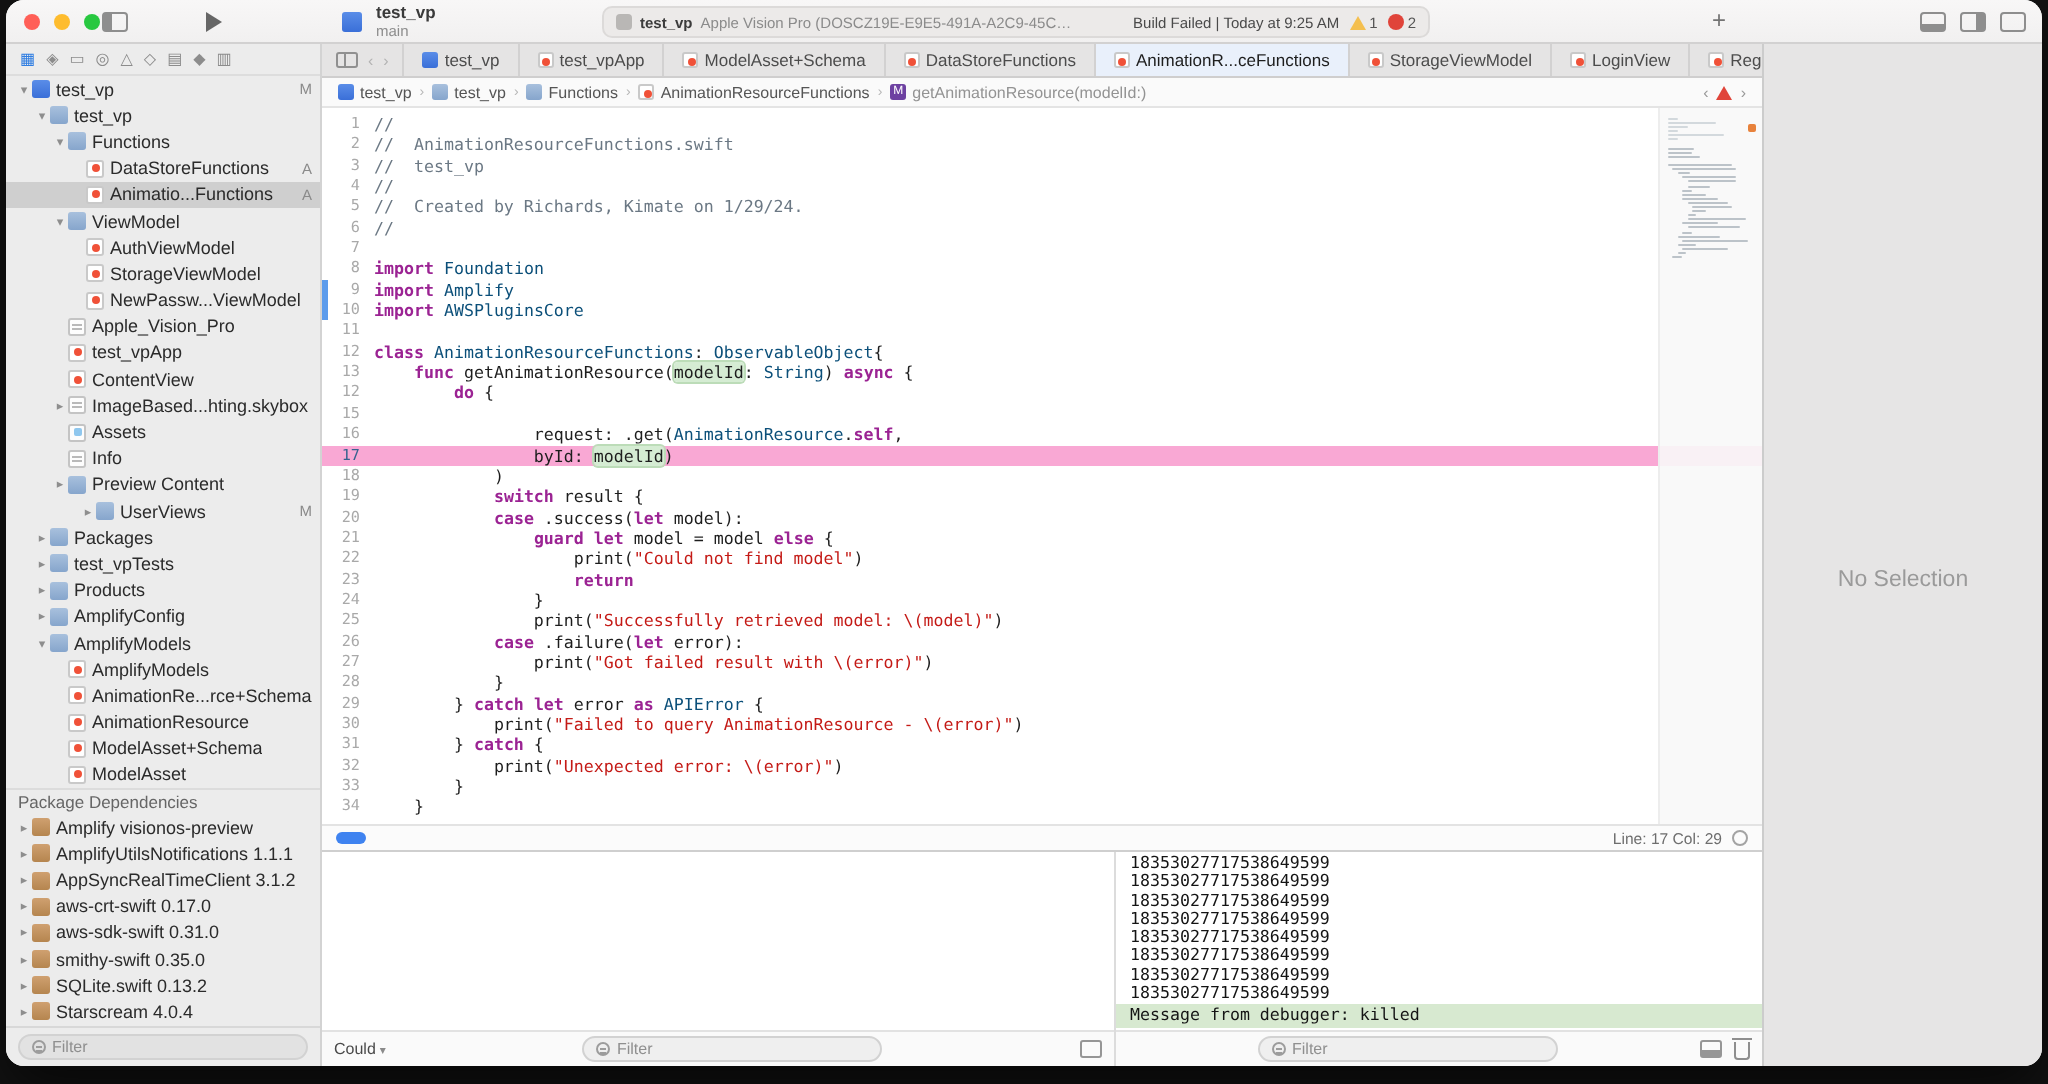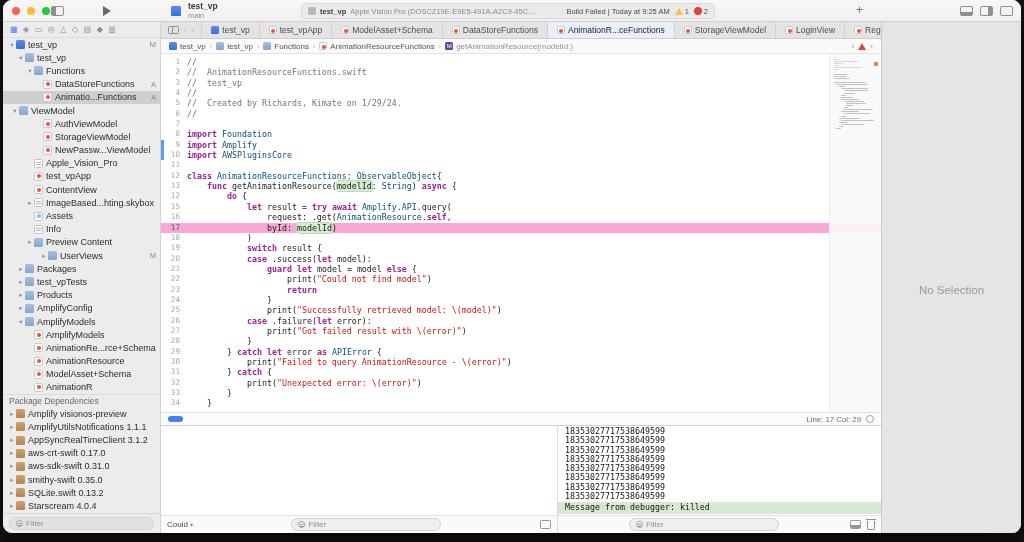--- a/index.html
+++ b/index.html
@@ -223,21 +223,21 @@
             <span class="fic fic-swift"></span>
             <span class="tlabel">DataStoreFunctions</span>
             <span class="badge">A</span>
           </div>
           <div class="trow sel" style="padding-left: 32px;">
             <span class="chev"></span>
             <span class="fic fic-swift"></span>
             <span class="tlabel">Animatio...Functions</span>
             <span class="badge">A</span>
           </div>
-          <div class="trow" style="padding-left: 8px;">
+          <div class="trow" style="padding-left: 23px;">
             <span class="chev">▾</span>
             <span class="fic fic-folder"></span>
             <span class="tlabel">ViewModel</span>
           </div>
           <div class="trow" style="padding-left: 32px;">
             <span class="chev"></span>
             <span class="fic fic-swift"></span>
             <span class="tlabel">AuthViewModel</span>
           </div>
           <div class="trow" style="padding-left: 32px;">
@@ -332,21 +332,21 @@
             <span class="tlabel">AnimationResource</span>
           </div>
           <div class="trow" style="padding-left: 23px;">
             <span class="chev"></span>
             <span class="fic fic-swift"></span>
             <span class="tlabel">ModelAsset+Schema</span>
           </div>
           <div class="trow" style="padding-left: 23px;">
             <span class="chev"></span>
             <span class="fic fic-swift"></span>
-            <span class="tlabel">AnimationR</span>
+            <span class="tlabel">ModelAsset</span>
           </div>
         </div>
       <div class="pkg-header">Package Dependencies</div>
       <div class="tree">
           <div class="trow" style="padding-left: 5px;">
             <span class="chev">▸</span>
             <span class="fic fic-pkg"></span>
             <span class="tlabel">Amplify visionos-preview</span>
           </div>
           <div class="trow" style="padding-left: 5px;">
@@ -480,21 +480,21 @@
             <div class="cl"><span class="gut">5</span><span class="lc"><span class="c">//  Created by Richards, Kimate on 1/29/24.</span></span></div>
             <div class="cl"><span class="gut">6</span><span class="lc"><span class="c">//</span></span></div>
             <div class="cl"><span class="gut">7</span><span class="lc"></span></div>
             <div class="cl"><span class="gut">8</span><span class="lc"><span class="k">import</span> <span class="t">Foundation</span></span></div>
             <div class="cl chg"><span class="gut">9</span><span class="lc"><span class="k">import</span> <span class="t">Amplify</span></span></div>
             <div class="cl chg"><span class="gut">10</span><span class="lc"><span class="k">import</span> <span class="t">AWSPluginsCore</span></span></div>
             <div class="cl"><span class="gut">11</span><span class="lc"></span></div>
             <div class="cl"><span class="gut">12</span><span class="lc"><span class="k">class</span> <span class="t">AnimationResourceFunctions</span>: <span class="t">ObservableObject</span>{</span></div>
             <div class="cl"><span class="gut">13</span><span class="lc">    <span class="k">func</span> getAnimationResource(<span class="tok">modelId</span>: <span class="t">String</span>) <span class="k">async</span> {</span></div>
             <div class="cl"><span class="gut">12</span><span class="lc">        <span class="k">do</span> {</span></div>
-            <div class="cl"><span class="gut">15</span><span class="lc">            <span class="k">let</span> result = <span class="k">try</span> <span class="k">await</span> <span class="t">Amplify</span>.<span class="t">API</span>.query(</span></div>
+            <div class="cl"><span class="gut">15</span></div>
             <div class="cl"><span class="gut">16</span><span class="lc">                request: .get(<span class="t">AnimationResource</span>.<span class="k">self</span>,</span></div>
             <div class="cl cur"><span class="gut">17</span><span class="lc">                byId: <span class="tok">modelId</span>)</span></div>
             <div class="cl"><span class="gut">18</span><span class="lc">            )</span></div>
             <div class="cl"><span class="gut">19</span><span class="lc">            <span class="k">switch</span> result {</span></div>
             <div class="cl"><span class="gut">20</span><span class="lc">            <span class="k">case</span> .success(<span class="k">let</span> model):</span></div>
             <div class="cl"><span class="gut">21</span><span class="lc">                <span class="k">guard</span> <span class="k">let</span> model = model <span class="k">else</span> {</span></div>
             <div class="cl"><span class="gut">22</span><span class="lc">                    print(<span class="s">"Could not find model"</span>)</span></div>
             <div class="cl"><span class="gut">23</span><span class="lc">                    <span class="k">return</span></span></div>
             <div class="cl"><span class="gut">24</span><span class="lc">                }</span></div>
             <div class="cl"><span class="gut">25</span><span class="lc">                print(<span class="s">"Successfully retrieved model: \(model)"</span>)</span></div>

